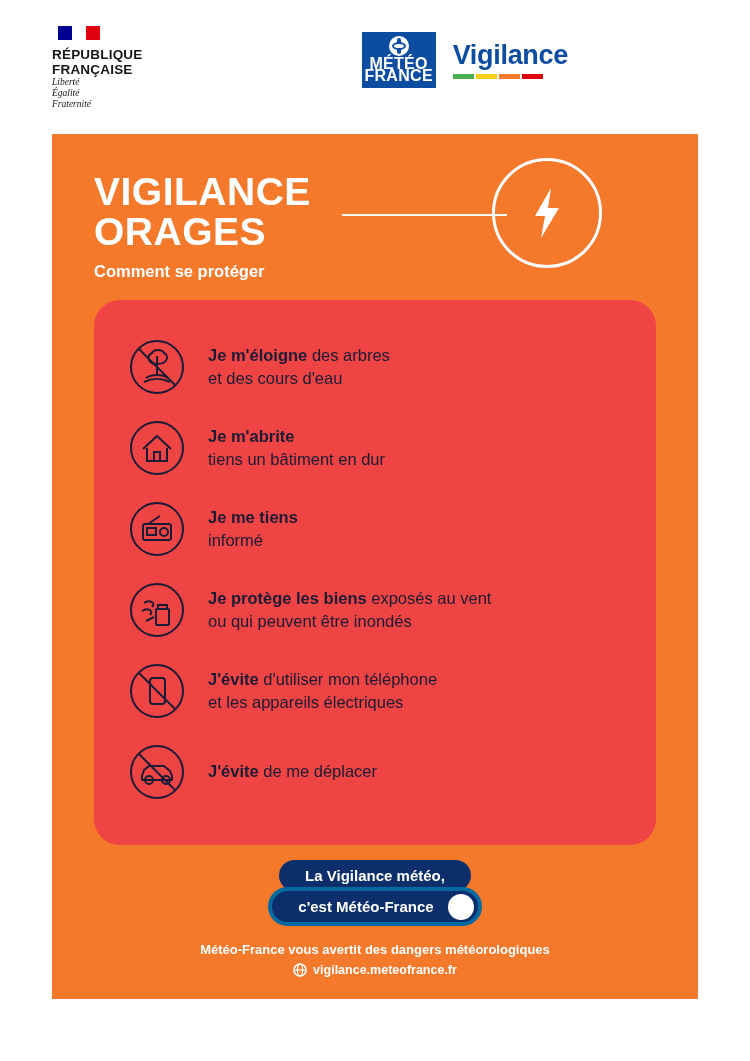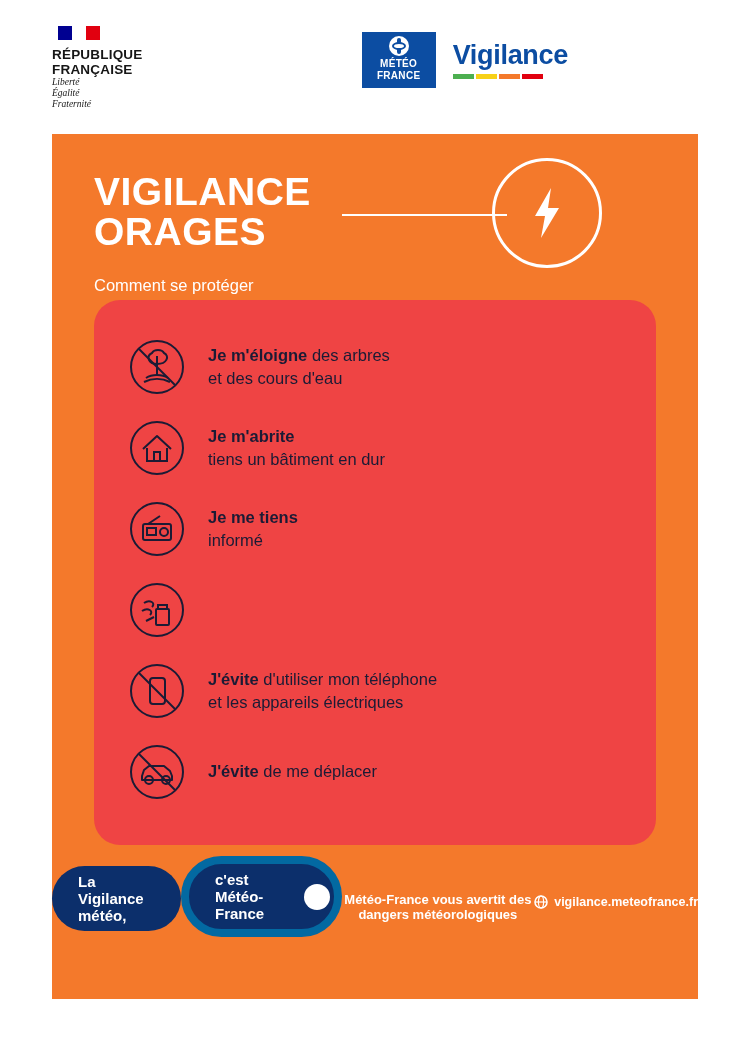--- a/index.html
+++ b/index.html
@@ -96,21 +96,21 @@
     content:"";
     position:absolute;
     left: 3px; top: 6px;
     width: 14px; height: 8px;
     border: 2px solid #0c4da2;
     border-radius: 50%;
     box-sizing: border-box;
     background: #fff;
   }
   .mf-text {
-    font-size: 10px;
+    font-size: 16px;
     font-weight: bold;
     line-height: 11.5px;
     text-align: center;
     letter-spacing: .3px;
   }
   .vig-word {
     font-size: 27px;
     font-weight: bold;
     color: #0c4da2;
     letter-spacing: -.3px;
@@ -143,22 +143,22 @@
     color: #ffffff;
     font-size: 39px;
     font-weight: bold;
     line-height: 40px;
     letter-spacing: .5px;
     text-transform: uppercase;
   }
   .poster-sub {
     color: #ffffff;
     font-size: 16.5px;
-    font-weight: normal;
-    margin-top: 24px;
+    font-weight: bold;
+    margin-top: 10px;
   }
   .head-rule {
     position: absolute;
     left: 290px;
     top: 80px;
     width: 165px;
     height: 2px;
     background: #ffffff;
   }
   .head-badge {
@@ -205,36 +205,37 @@
     color: #1b1b35;
   }
   .row-text b { font-weight: bold; }
 
   
   .pill-wrap {
     position: absolute;
     left: 0; right: 0;
     top: 726px;
     display: flex;
+    flex-direction: column;
     align-items: center;
   }
   .pill {
     background: #0c2f6b;
     color: #ffffff;
     border-radius: 999px;
     font-size: 15px;
     font-weight: bold;
     padding: 7px 26px;
     display: inline-block;
   }
   .pill2 {
     position: relative;
     margin-top: -4px;
     padding-right: 44px;
-    border: 8px solid #0369a1;
+    border: 4px solid #0369a1;
   }
   .pill-dot {
     position: absolute;
     right: 4px;
     top: 50%;
     transform: translateY(-50%);
     width: 26px;
     height: 26px;
     border-radius: 50%;
     background: #ffffff;
@@ -366,20 +367,24 @@
         <div class="row-icon">
           <svg width="58" height="58" viewBox="0 0 58 58">
             <circle cx="29" cy="29" r="26" fill="none" stroke="#1b1b35" stroke-width="2"></circle>
             <rect x="28" y="28" width="13" height="16" rx="1" fill="none" stroke="#1b1b35" stroke-width="2"></rect>
             <path d="M30 28 L30 24 L39 24 L39 28" fill="none" stroke="#1b1b35" stroke-width="2"></path>
             <path d="M16 22 C22 18 28 22 24 26" fill="none" stroke="#1b1b35" stroke-width="2"></path>
             <path d="M14 30 C20 26 26 30 22 34" fill="none" stroke="#1b1b35" stroke-width="2"></path>
             <path d="M18 40 L26 36" stroke="#1b1b35" stroke-width="2" fill="none"></path>
           </svg>
         </div>
+        <div class="row-text">
+          <div><b>Je protège les biens</b><span> exposés au vent</span></div>
+          <div>ou qui peuvent être inondés</div>
+        </div>
       </div>
 
       <div class="row">
         <div class="row-icon">
           <svg width="58" height="58" viewBox="0 0 58 58">
             <circle cx="29" cy="29" r="26" fill="none" stroke="#1b1b35" stroke-width="2"></circle>
             <rect x="22" y="16" width="15" height="26" rx="3" fill="none" stroke="#1b1b35" stroke-width="2"></rect>
             <line x1="11" y1="11" x2="47" y2="47" stroke="#1b1b35" stroke-width="2"></line>
           </svg>
         </div>

